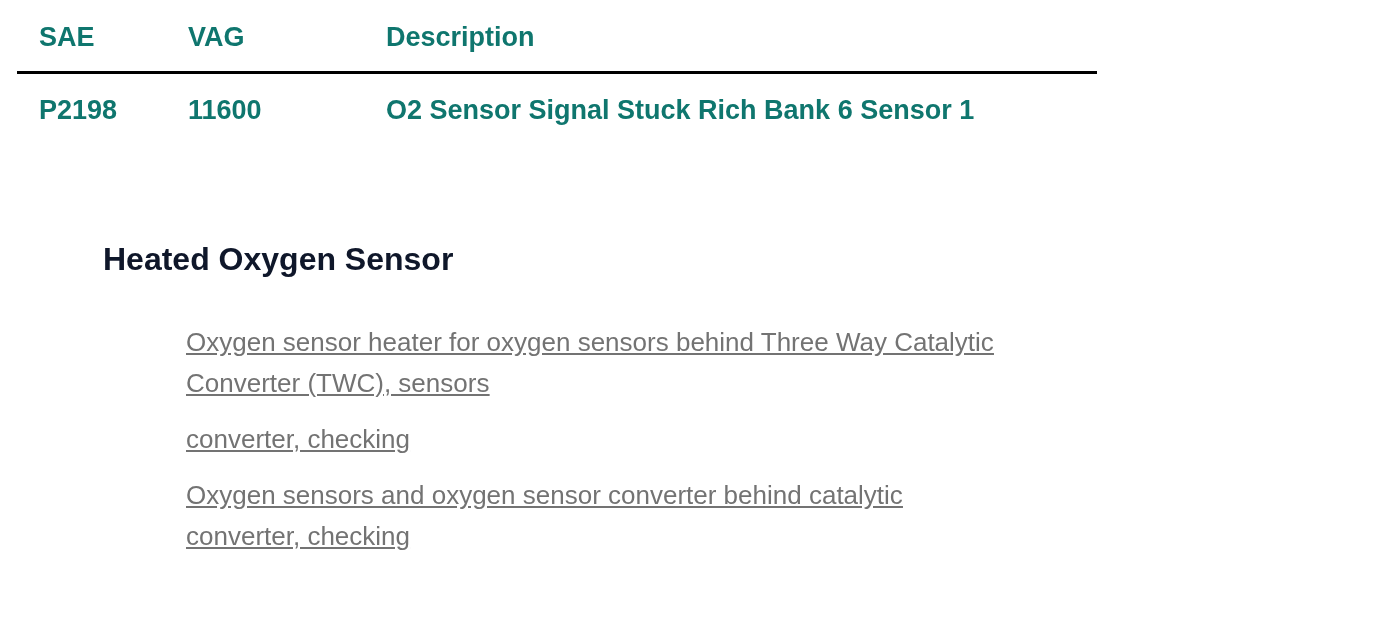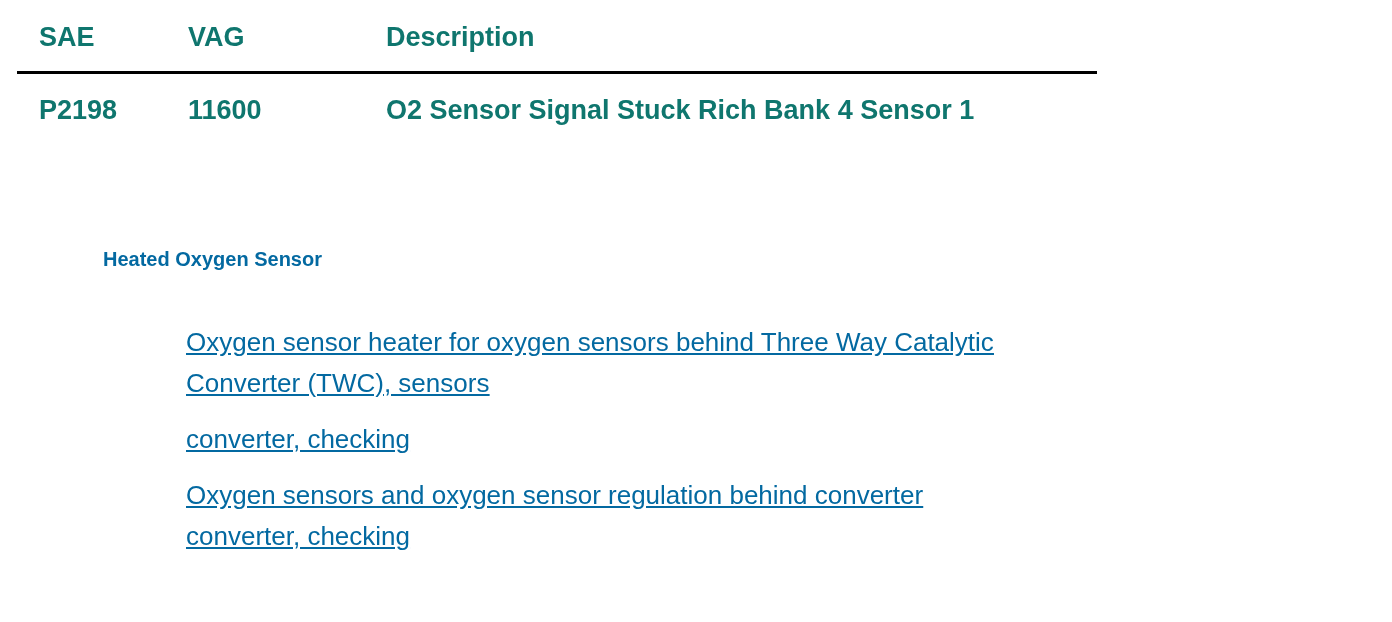--- a/index.html
+++ b/index.html
@@ -65,38 +65,38 @@
     height: 3px;
     background: #000000;
   }
 
   
   .section-heading {
     position: absolute;
     left: 103px;
     top: 243px;
     font-weight: bold;
-    font-size: 20px;
+    font-size: 32px;
     line-height: 32px;
     white-space: nowrap;
-    color: #0369a1;
+    color: #0f172a;
   }
 
   .link-list {
     position: absolute;
     left: 186px;
     top: 322px;
     width: 1190px;
   }
   .link-item {
     display: block;
     font-size: 26px;
     line-height: 41px;
     font-weight: normal;
-    color: #0369a1;
+    color: #737373;
     text-decoration: underline;
     text-underline-offset: 2px;
     cursor: pointer;
     margin-bottom: 15px;
     width: 1180px;
   }
   .link-item:last-child { margin-bottom: 0; }
   .link-line { display: block; }
   .link-line > span {
     text-decoration: underline;
@@ -114,38 +114,38 @@
       <span class="cell col-sae">SAE</span>
       <span class="cell col-vag">VAG</span>
       <span class="cell col-desc">Description</span>
     </div>
 
     <div class="header-rule"></div>
 
     <div class="table-row">
       <span class="cell col-sae">P2198</span>
       <span class="cell col-vag">11600</span>
-      <span class="cell col-desc">O2 Sensor Signal Stuck Rich Bank 4 Sensor 1</span>
+      <span class="cell col-desc">O2 Sensor Signal Stuck Rich Bank 6 Sensor 1</span>
     </div>
 
   </div>
 
   <div class="section-heading">Heated Oxygen Sensor</div>
 
   <div class="link-list">
 
     <a class="link-item" href="#">
       <span class="link-line"><span>Oxygen sensor heater for oxygen sensors behind Three Way Catalytic</span></span>
       <span class="link-line"><span>Converter (TWC), sensors</span></span>
     </a>
 
     <a class="link-item" href="#">
       <span class="link-line"><span>converter, checking</span></span>
     </a>
 
     <a class="link-item" href="#">
-      <span class="link-line"><span>Oxygen sensors and oxygen sensor regulation behind converter</span></span>
+      <span class="link-line"><span>Oxygen sensors and oxygen sensor converter behind catalytic</span></span>
       <span class="link-line"><span>converter, checking</span></span>
     </a>
 
   </div>
 
 </div>
 
 </body></html>

